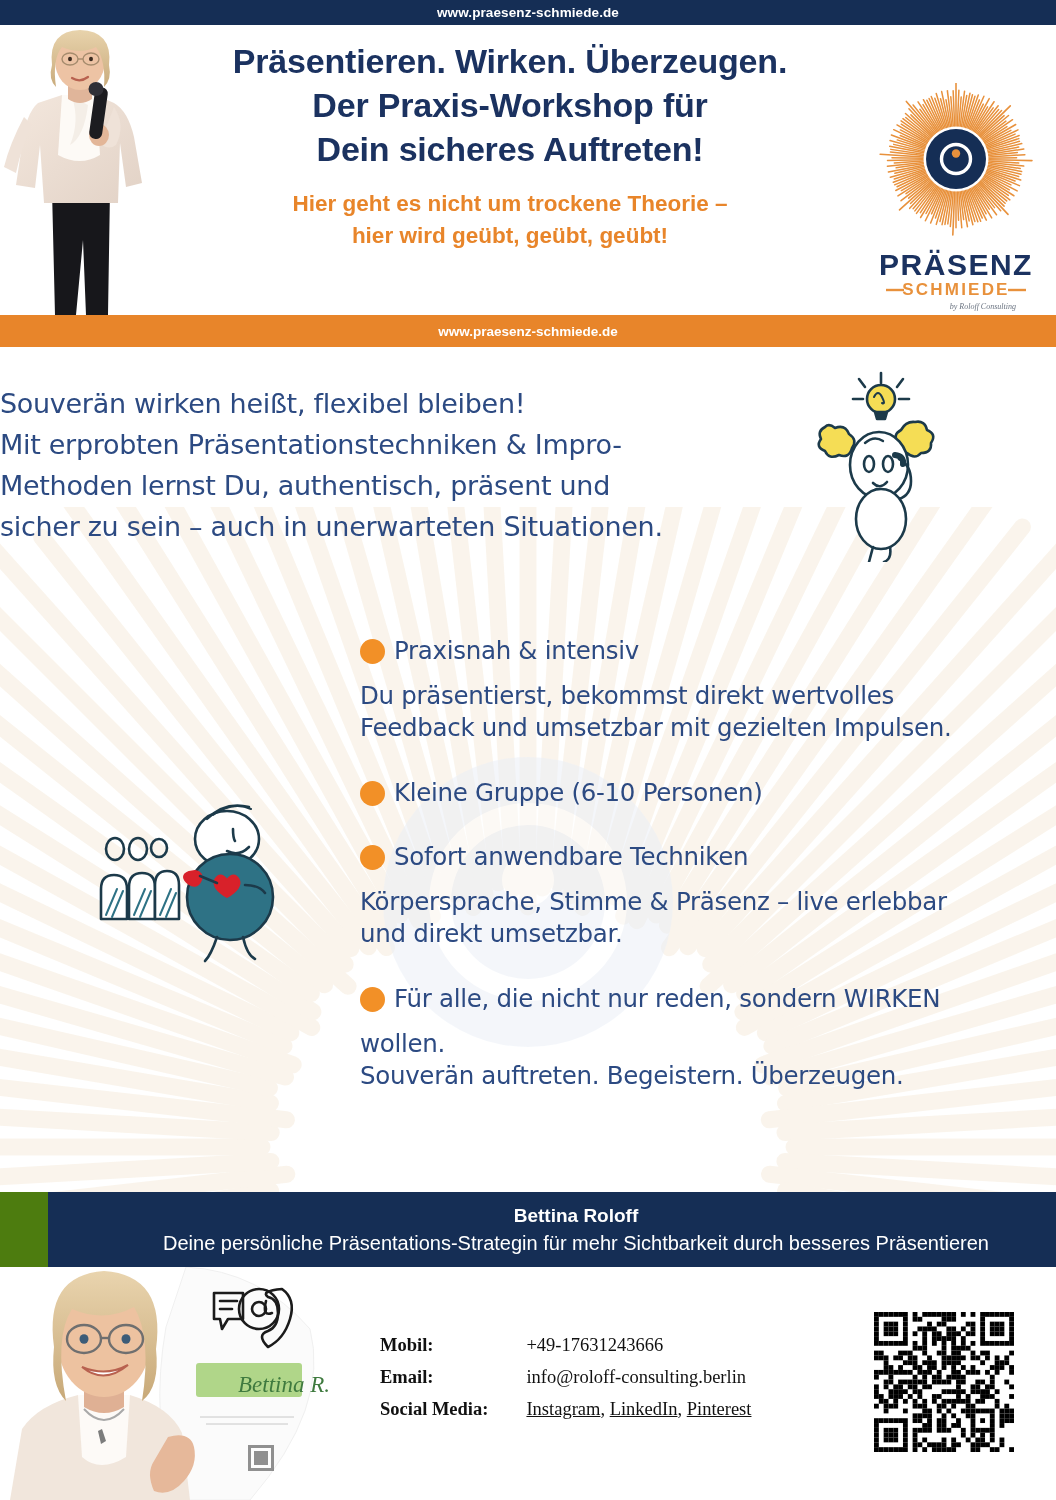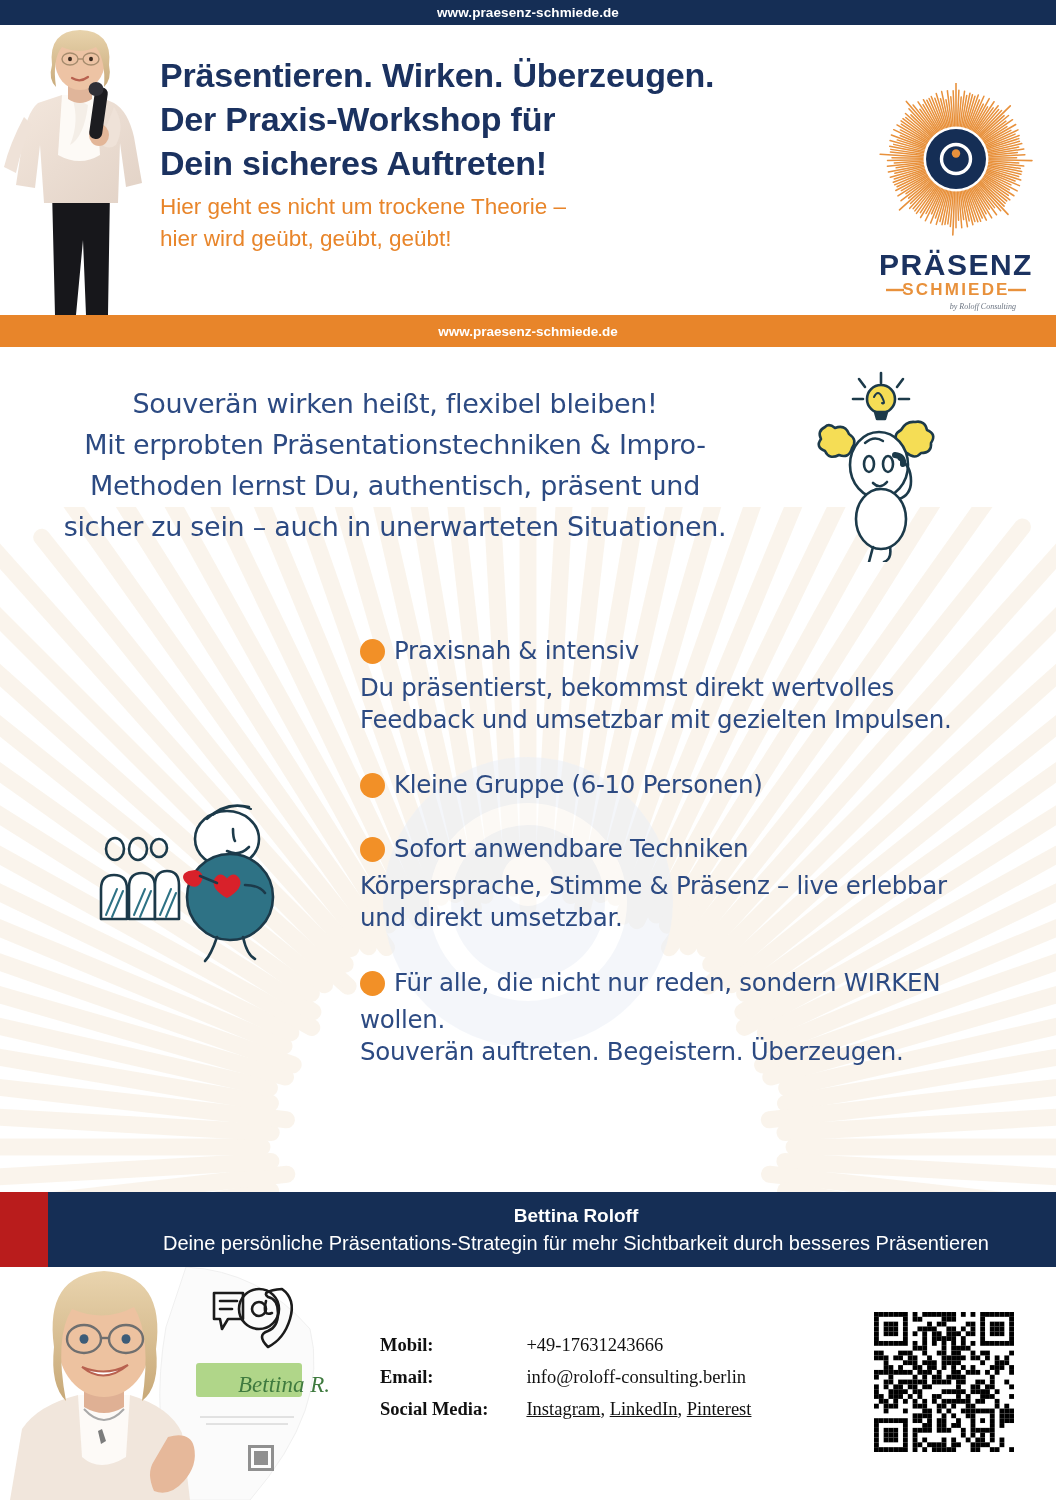--- a/index.html
+++ b/index.html
@@ -2,50 +2,50 @@
 <html><head>
 <meta charset="utf-8">
 <style>
   * { box-sizing: border-box; margin: 0; padding: 0; }
   html, body {
     width: 1056px; height: 1500px;
     background: #ffffff;
     font-family: "Liberation Sans", sans-serif;
     overflow: hidden;
   }
-  .page { position: relative; width: 1056px; height: 1288px; background: #b91c1c; }
+  .page { position: relative; width: 1056px; height: 1288px; background: #4d7c0f; }
 
   
   .url-bar-top {
     position: absolute; left: 0; top: 0; width: 1056px; height: 25px;
     background: #152e55; color: #ffffff;
     display: flex; align-items: center; justify-content: center;
     font-size: 13.5px; font-weight: bold; letter-spacing: .1px;
   }
 
   
   .header {
     position: absolute; left: 0; top: 25px; width: 1056px; height: 290px;
     background: #ffffff; overflow: hidden;
   }
   .header-photo {
     position: absolute; left: 0; top: 0; width: 160px; height: 290px;
     overflow: hidden;
   }
   .header-title-wrap {
-    position: absolute; left: 160px; top: 28px; width: 700px;
-    text-align: left;
+    position: absolute; left: 160px; top: 14px; width: 700px;
+    text-align: center;
   }
   .header-title {
     color: #1b3260; font-weight: bold; font-size: 34px; line-height: 1.30;
     letter-spacing: -0.2px;
   }
   .header-sub {
-    margin-top: 5px;
-    color: #e8852a; font-weight: normal; font-size: 22.5px; line-height: 1.45;
+    margin-top: 16px;
+    color: #e8852a; font-weight: bold; font-size: 22.5px; line-height: 1.45;
   }
   .header-logo {
     position: absolute; left: 866px; top: 58px; width: 180px; height: 230px;
   }
 
   
   .url-bar-orange {
     position: absolute; left: 0; top: 315px; width: 1056px; height: 32px;
     background: #e8852a; color: #ffffff;
     display: flex; align-items: center; justify-content: center;
@@ -63,41 +63,40 @@
     opacity: .55; pointer-events: none;
   }
   .wm-eye {
     position: absolute; left: 50%; top: 405px;
     width: 300px; height: 300px; transform: translateX(-50%);
     opacity: .5; pointer-events: none;
   }
 
   .intro {
     position: absolute; left: 0; top: 36px; width: 790px;
-    text-align: center;
     color: #2c4a82; font-size: 27px; line-height: 1.52;
     font-family: "DejaVu Sans", sans-serif; letter-spacing: -.3px;
   }
 
   .doodle-idea { position: absolute; left: 795px; top: 20px; width: 175px; height: 195px; }
   .doodle-present { position: absolute; left: 75px; top: 430px; width: 215px; height: 195px; }
 
   .bullets {
     position: absolute; left: 360px; top: 288px; width: 660px;
     color: #2c4a82; font-size: 24.5px; line-height: 1.33;
     font-family: "DejaVu Sans", sans-serif; letter-spacing: -.3px;
   }
   .bullet-item { margin-bottom: 32px; }
   .bullet-head { display: flex; align-items: flex-start; }
   .dot {
     flex: 0 0 auto; width: 25px; height: 25px; border-radius: 50%;
     background: #f29027; margin-right: 9px; margin-top: 4px;
   }
   .bullet-head-txt { flex: 1 1 auto; }
-  .bullet-body { margin-top: 4px; }
+  .bullet-body { margin-top: 12px; }
 
   
   .name-bar {
     position: absolute; left: 12px; top: 1192px; width: 1056px; height: 75px;
     background: #152e55; color: #ffffff;
     display: flex; flex-direction: column; align-items: center;
     justify-content: center; gap: 5px; margin-left: 36px;
   }
   .name-bar-title { font-size: 19px; font-weight: bold; }
   .name-bar-sub   { font-size: 20px; font-weight: normal; }

